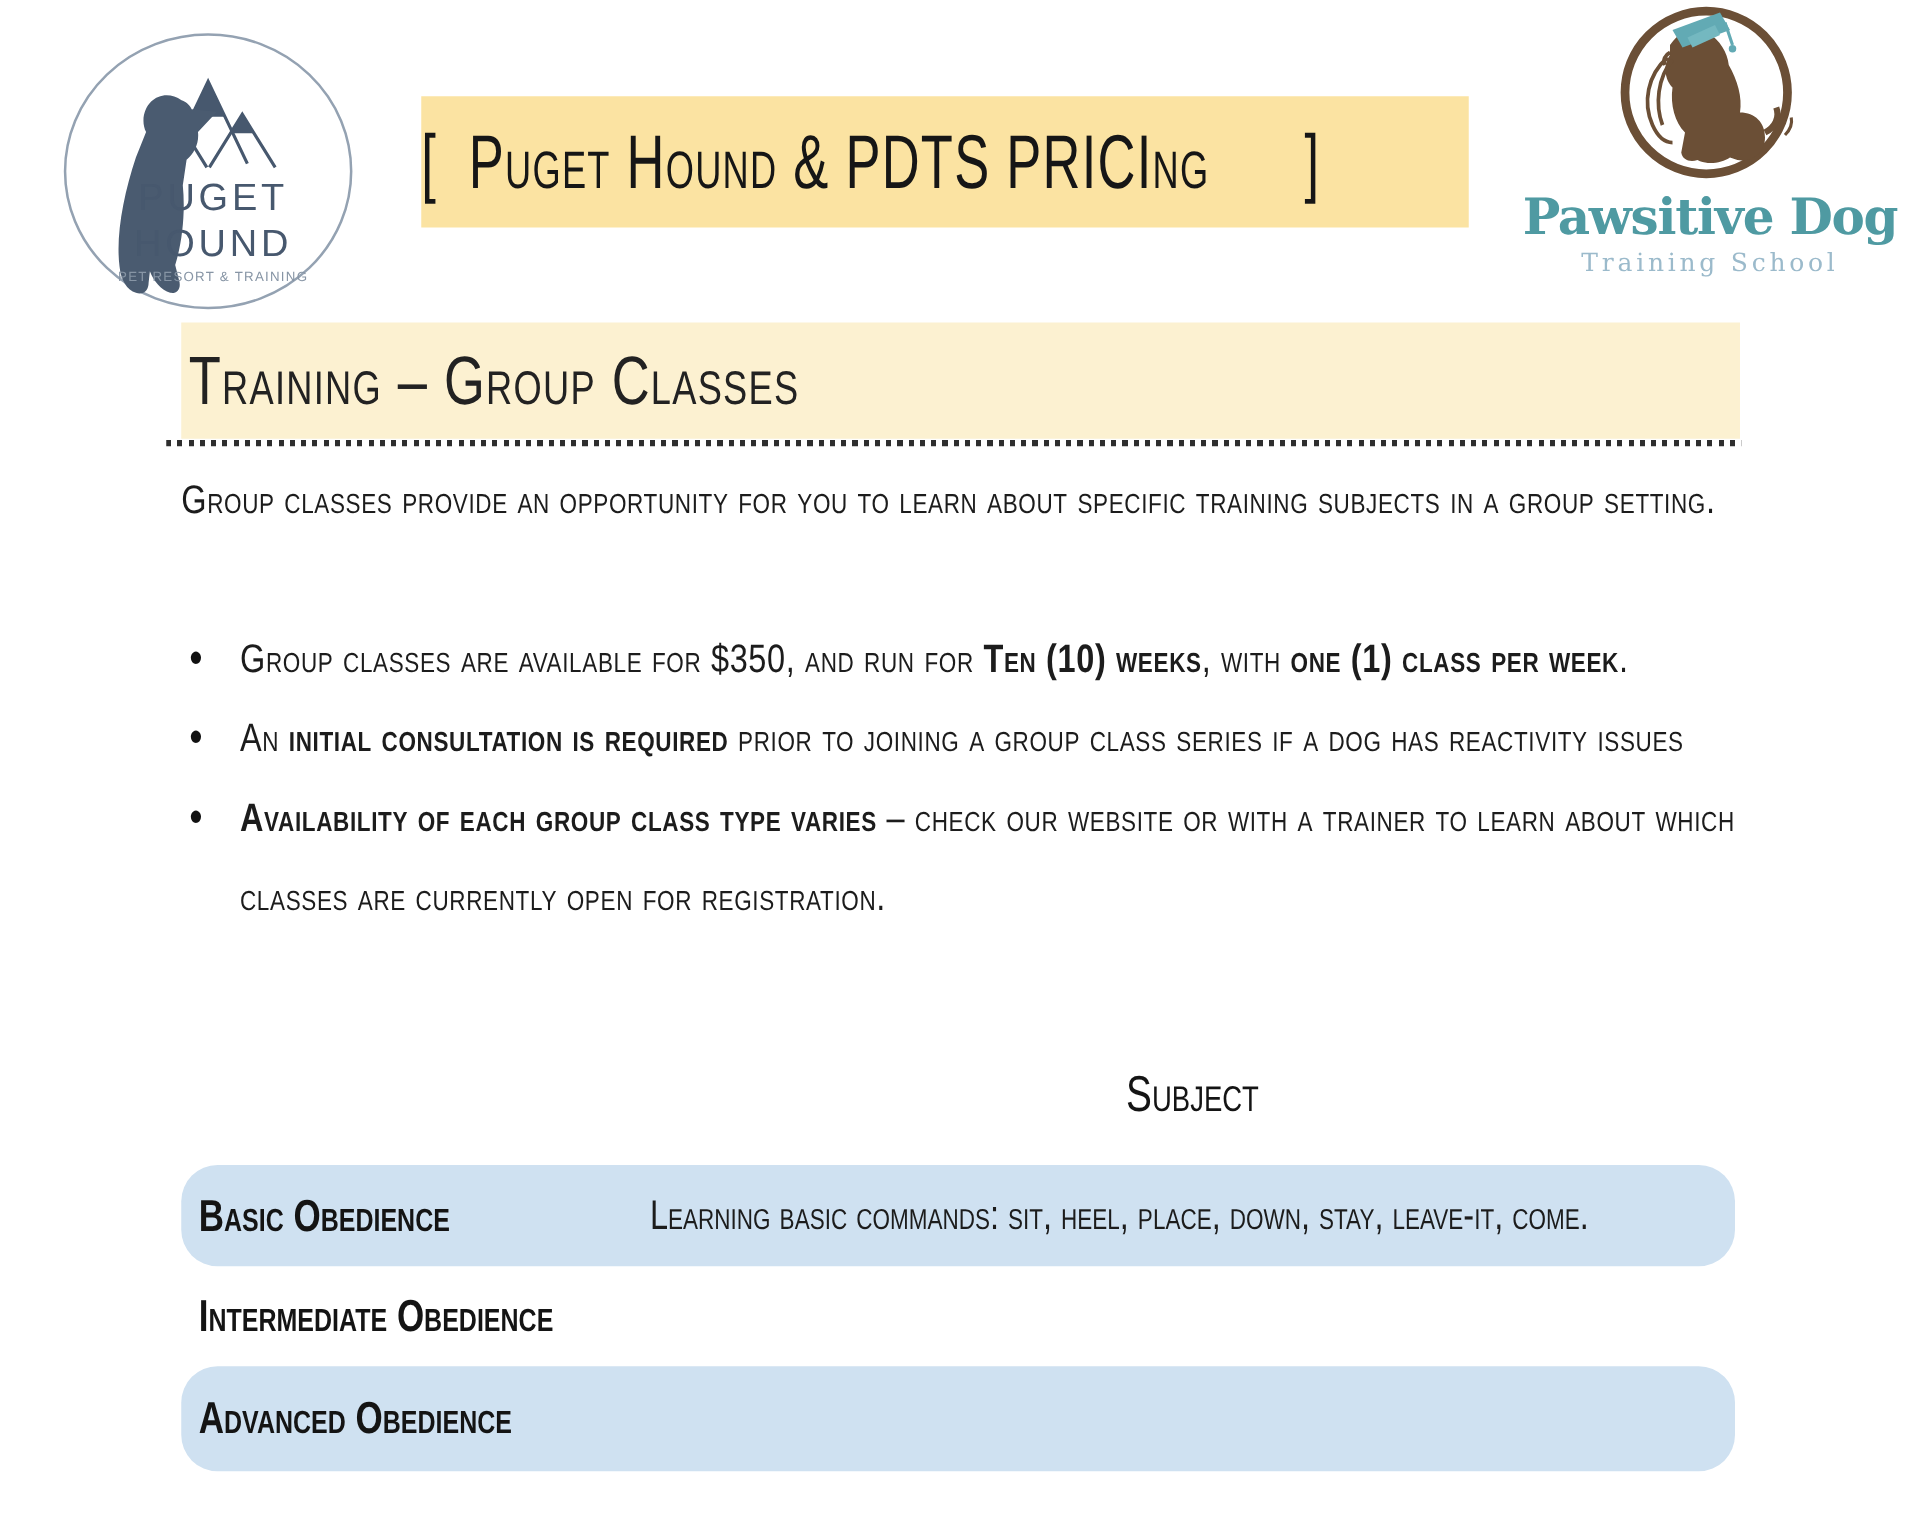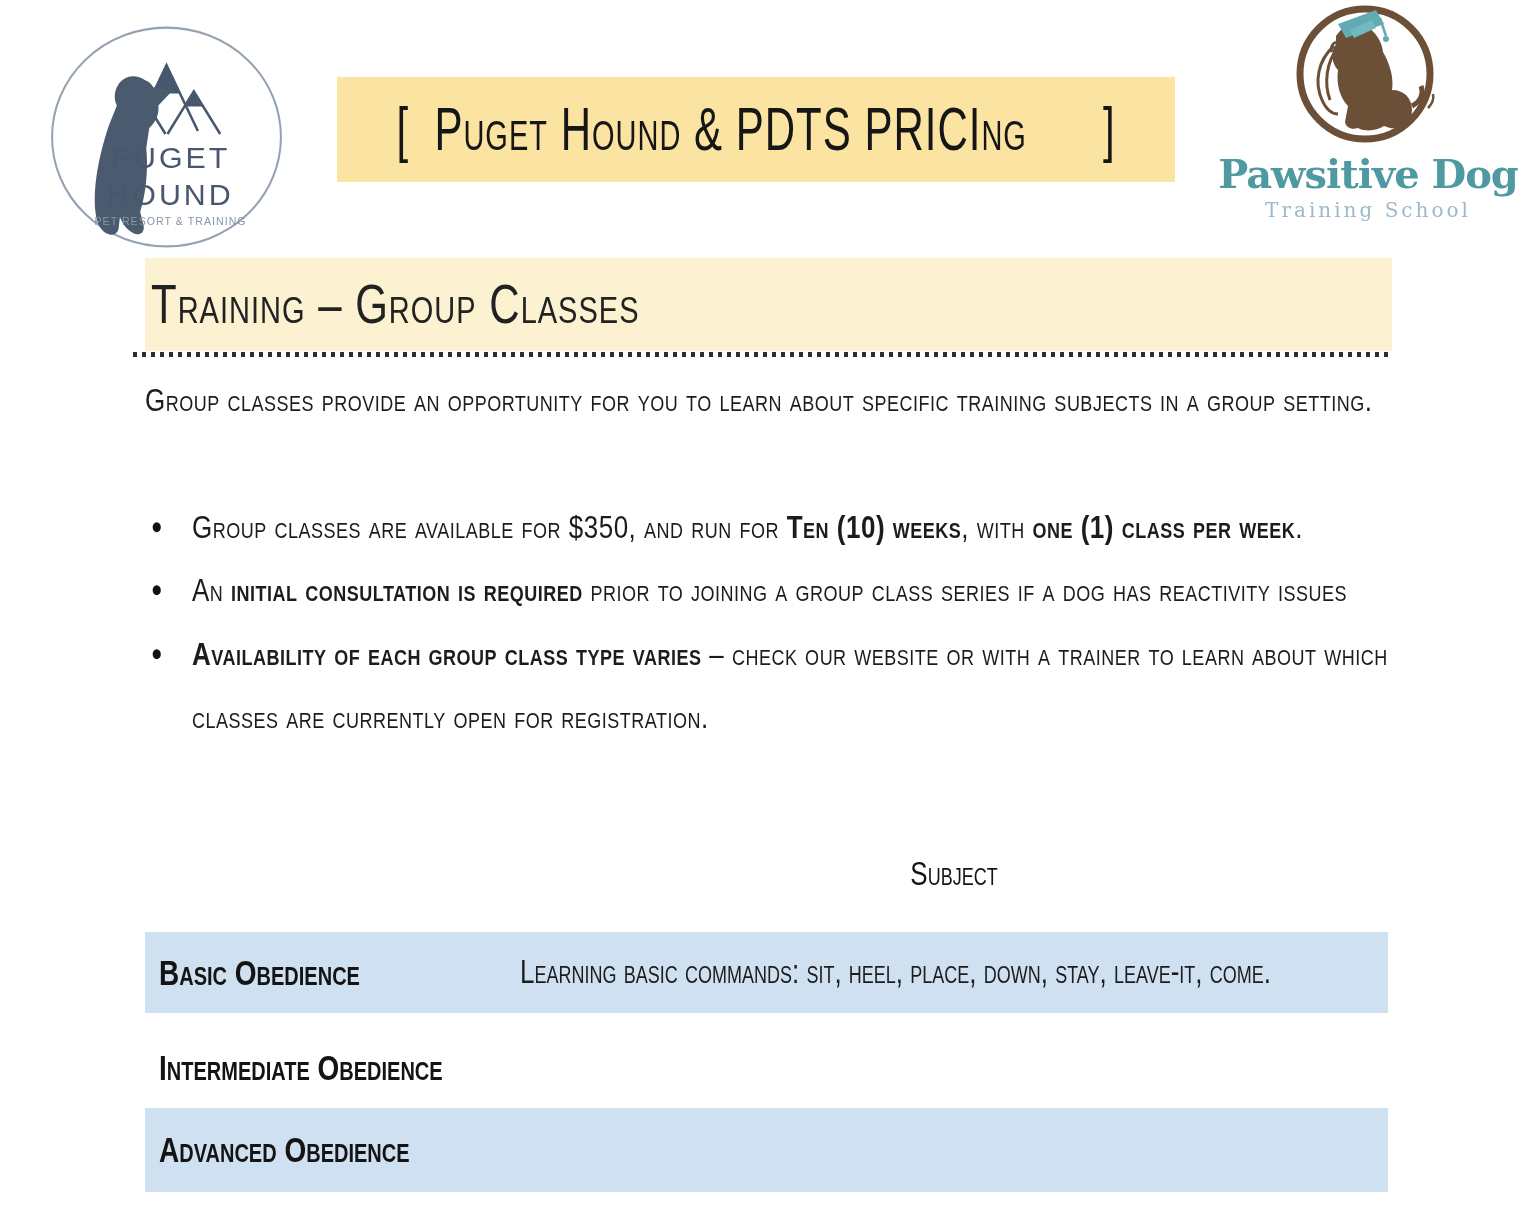--- a/index.html
+++ b/index.html
@@ -9,21 +9,21 @@
     font-family:"Liberation Sans", sans-serif;
     color:var(--ink,#1f1f1f);
   }
   [data-name]{box-sizing:border-box;}
 
   
   .puget-logo{position:absolute;left:48px;top:24px;width:238px;height:226px;text-align:center;}
   .title-band{
     position:absolute;left:337px;top:77px;width:838px;height:105px;
     background:var(--title-band,#FBE3A2);
-    display:flex;align-items:center;justify-content:center;overflow:hidden;
+    display:flex;align-items:center;overflow:hidden;
   }
   .title-text{
     font-variant:small-caps;font-size:42px;font-weight:500;color:#161616;
     white-space:pre;letter-spacing:1px;transform:scaleY(1.45);
   }
   .pawsitive-logo{position:absolute;left:1288px;top:2px;width:154px;height:148px;}
   .pawsitive-name{
     position:absolute;left:1200px;top:150px;width:336px;text-align:center;
     font-family:"DejaVu Serif", serif;font-weight:bold;font-size:40px;
     letter-spacing:-1px;color:var(--teal,#4F9AA2);
@@ -62,28 +62,28 @@
     display:flex;align-items:flex-start;
     font-variant:small-caps;font-size:26px;line-height:52px;letter-spacing:0.5px;color:#1c1c1c;
   }
   .bullet-dot{flex:0 0 47px;padding-left:6px;font-size:19px;line-height:52px;color:#111;}
   .bullet-runs{flex:1;}
   .b{font-weight:700;}
 
   
   .subject-header{
     position:absolute;left:520px;top:858px;width:868px;text-align:center;
-    font-variant:small-caps;font-size:26px;font-weight:500;color:#141414;
+    font-variant:small-caps;font-size:31px;font-weight:500;color:#141414;
   }
   .subject-header span{display:inline-block;transform:scaleY(1.3);}
   .pricing-table{position:absolute;left:145px;top:932px;width:1243px;}
   .prow{display:grid;grid-template-columns:375px 1fr;align-items:center;}
-  .prow.blue{background:var(--row-blue,#CFE1F1);}
+  .prow.blue{background:var(--row-blue,#CFE1F1);border-radius:29px;}
   .prow.r1{height:81px;}
-  .prow.r2{height:80px;margin-top:15px;}
+  .prow.r2{height:80px;}
   .prow.r3{height:84px;gap:47px;}
   .pcell-label{
     padding-left:14px;font-variant:small-caps;font-size:28px;font-weight:600;color:#141414;
   }
   .pcell-label span{display:inline-block;transform:scaleY(1.28);transform-origin:left center;}
   .pcell-desc{
     font-variant:small-caps;font-size:26px;font-weight:400;color:#1c1c1c;
   }
   .pcell-desc span{display:inline-block;transform:scaleY(1.28);}
 </style>

